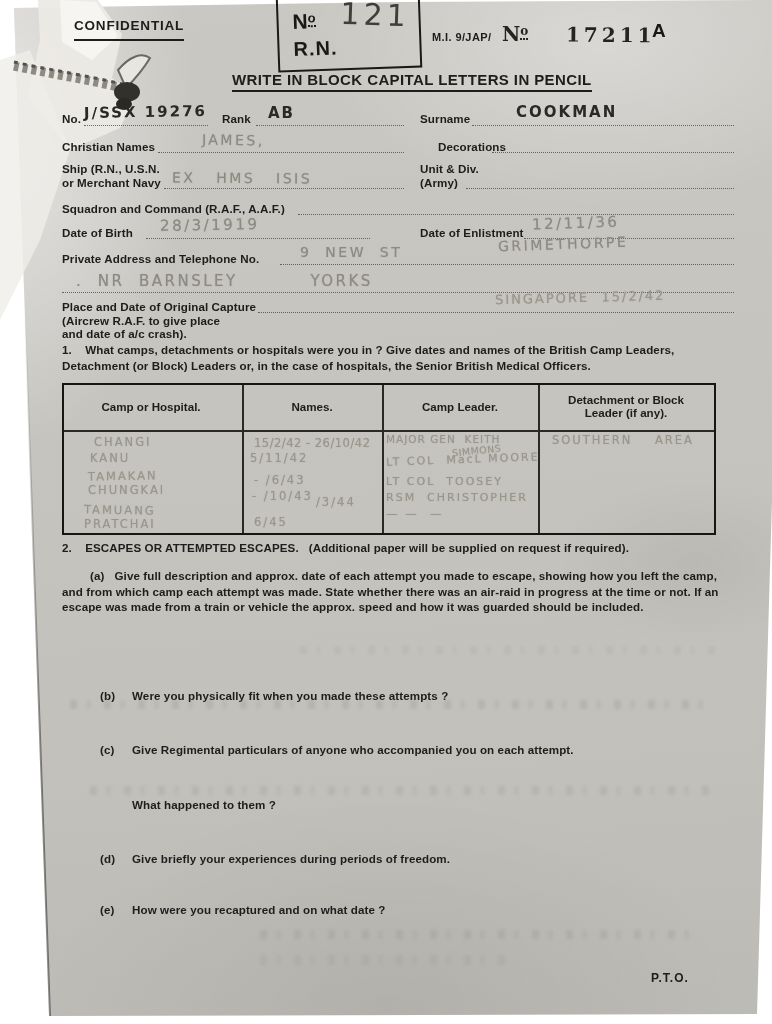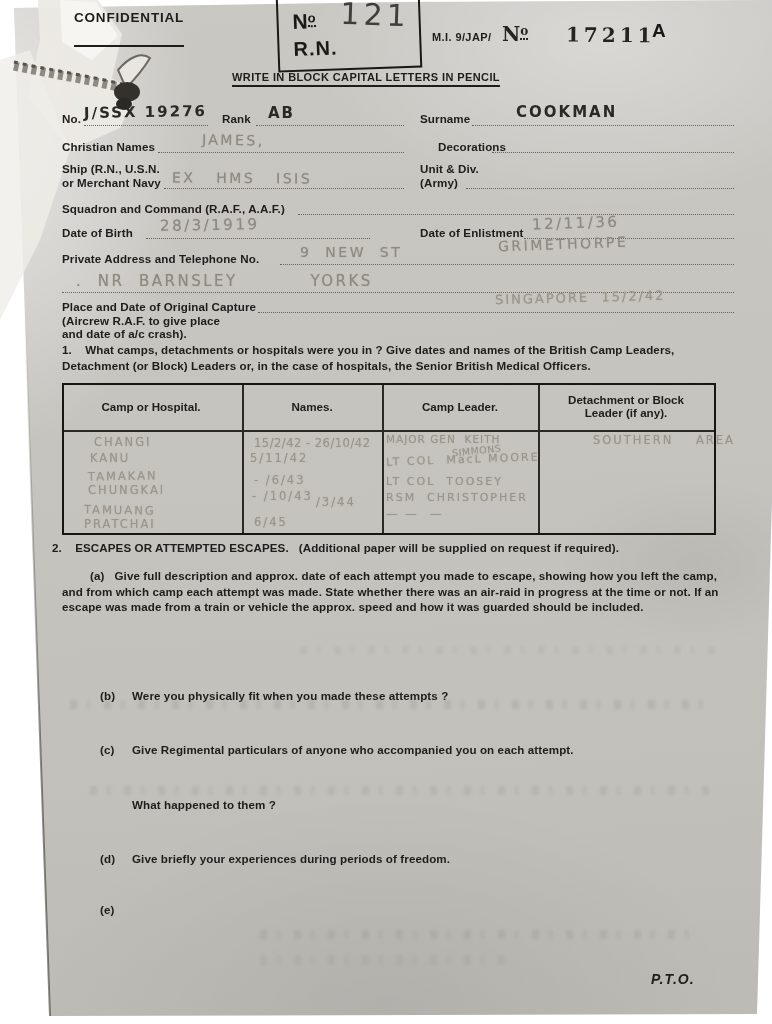--- a/index.html
+++ b/index.html
@@ -22,42 +22,42 @@
   .printed{color:#1e1d1b;font-weight:700;}
   .para{font-size:11.6px;line-height:1.34;color:#1e1d1b;font-weight:700;letter-spacing:.1px;}
   .dotline{border-bottom:1.6px dotted #55534e;opacity:.85;height:0;}
   .hw{font-family:"DejaVu Sans",sans-serif;white-space:pre;}
   .hw-ink{color:#2b2925;font-weight:700;letter-spacing:2px;}
   .hw-pencil{color:#8d8a81;font-weight:400;letter-spacing:2.5px;text-shadow:0 0 1px rgba(150,147,138,.8);}
   .hw-pencil2{color:#9a968c;font-weight:400;letter-spacing:2px;text-shadow:0 0 1px rgba(160,156,146,.9);}
   .smudge{position:absolute;filter:blur(1.6px);opacity:.30;pointer-events:none;
     background:repeating-linear-gradient(90deg, rgba(120,117,110,.55) 0 7px, transparent 7px 16px, rgba(130,127,118,.4) 16px 21px, transparent 21px 34px);}
   
-  #confidential{left:74px;top:10px;font-size:13.5px;letter-spacing:.8px;border-bottom:2.2px solid #1e1d1b;padding-bottom:20px;}
+  #confidential{left:74px;top:18px;font-size:13.5px;letter-spacing:.8px;border-bottom:2.2px solid #1e1d1b;padding-bottom:6px;}
   #rn-box{left:277px;top:-6px;width:140px;height:72px;border:2.6px solid #1a1917;transform:rotate(-2deg);}
   #rn-box .no{position:absolute;left:14px;top:12px;font-size:21px;font-weight:700;color:#1a1917;}
   #rn-box .no .ord{font-size:13px;vertical-align:6px;border-bottom:2px dotted #1a1917;}
   #rn-box .rn{position:absolute;left:14px;top:40px;font-size:20px;font-weight:700;color:#1a1917;letter-spacing:1px;}
   #rn-box .hwno{position:absolute;left:62px;top:2px;font-size:30px;color:#403e39;font-weight:400;letter-spacing:4px;transform:rotate(4deg);font-family:"DejaVu Sans",sans-serif;}
   #mi9{left:432px;top:31px;font-size:11px;letter-spacing:.4px;}
   #mi9-no{left:502px;top:22px;font-family:"DejaVu Serif",serif;font-size:20px;font-weight:700;color:#26241f;}
   #mi9-no .ord{font-size:12px;vertical-align:6px;border-bottom:2px dotted #26241f;}
   #mi9-num{left:566px;top:23px;font-family:"DejaVu Serif",serif;font-size:20px;font-weight:700;letter-spacing:4px;color:#26241f;transform:rotate(.5deg);}
   #mi9-a{left:652px;top:20px;font-size:19px;font-weight:700;color:#181715;}
-  #instruction{left:232px;top:71px;font-size:11px;letter-spacing:.4px;border-bottom:2.2px solid #1e1d1b;padding-bottom:2px;}
+  #instruction{left:232px;top:71px;font-size:15px;letter-spacing:.4px;border-bottom:2.2px solid #1e1d1b;padding-bottom:2px;}
   
   .lbl{font-size:11.6px;font-weight:700;color:#1e1d1b;letter-spacing:.1px;}
   
   #q1table{left:62px;top:383px;width:650px;height:148px;border:2.6px solid #171614;}
   #q1table .vline{position:absolute;top:0;bottom:0;width:1.6px;background:#2a2926;}
   #q1table .hline{position:absolute;left:0;right:0;top:45px;height:1.6px;background:#2a2926;}
   .th{position:absolute;font-size:11.6px;font-weight:700;color:#1e1d1b;text-align:center;}
   .tcell{position:absolute;font-size:11.5px;}
   
-  #pto{left:651px;top:971px;font-size:14px;letter-spacing:1px;font-style:italic;}
+  #pto{left:651px;top:971px;font-size:12px;letter-spacing:1px;}
   
   #corner-art{left:0;top:0;width:230px;height:330px;pointer-events:none;}
 </style>
 </head>
 <body>
 
 <div id="canvas">
   <div id="paper"></div>
   <div id="paper-edge"></div>
 
@@ -152,21 +152,21 @@
 
     <span class="th" style="left:0;top:15px;width:174px;">Camp or Hospital.</span>
     <span class="th" style="left:178px;top:15px;width:140px;">Names.</span>
     <span class="th" style="left:318px;top:15px;width:156px;">Camp Leader.</span>
     <span class="th" style="left:474px;top:8px;width:176px;padding:0 10px;box-sizing:border-box;">Detachment or Block Leader (if any).</span>
 
     <span class="tcell hw hw-pencil2" style="left:30px;top:50px;">CHANGI</span>
     <span class="tcell hw hw-pencil2" style="left:182px;top:51px;letter-spacing:.5px;margin-left:8px;">15/2/42 - 26/10/42</span>
     <span class="tcell hw hw-pencil2" style="left:322px;top:48px;font-size:10.5px;letter-spacing:1px;">MAJOR GEN  KEITH</span>
     <span class="tcell hw hw-pencil2" style="left:388px;top:60px;font-size:9.5px;letter-spacing:.5px;transform:rotate(-6deg);">SIMMONS</span>
-    <span class="tcell hw hw-pencil2" style="left:488px;top:48px;margin-left:41px;">SOUTHERN    AREA</span>
+    <span class="tcell hw hw-pencil2" style="left:488px;top:48px;">SOUTHERN    AREA</span>
 
     <span class="tcell hw hw-pencil2" style="left:26px;top:66px;">KANU</span>
     <span class="tcell hw hw-pencil2" style="left:186px;top:66px;">5/11/42</span>
     <span class="tcell hw hw-pencil2" style="left:322px;top:68px;font-size:11px;transform:rotate(-2deg);">LT COL  MacL MOORE</span>
 
     <span class="tcell hw hw-pencil2" style="left:24px;top:84px;transform:rotate(-1deg);">TAMAKAN</span>
     <span class="tcell hw hw-pencil2" style="left:190px;top:88px;">- /6/43</span>
     <span class="tcell hw hw-pencil2" style="left:322px;top:90px;font-size:11px;">LT COL  TOOSEY</span>
 
     <span class="tcell hw hw-pencil2" style="left:24px;top:98px;">CHUNGKAI</span>
@@ -174,21 +174,21 @@
     <span class="tcell hw hw-pencil2" style="left:252px;top:110px;">/3/44</span>
     <span class="tcell hw hw-pencil2" style="left:322px;top:106px;font-size:11px;">RSM  CHRISTOPHER</span>
 
     <span class="tcell hw hw-pencil2" style="left:20px;top:118px;transform:rotate(1deg);">TAMUANG</span>
     <span class="tcell hw hw-pencil2" style="left:322px;top:122px;">— —  —</span>
 
     <span class="tcell hw hw-pencil2" style="left:20px;top:132px;">PRATCHAI</span>
     <span class="tcell hw hw-pencil2" style="left:190px;top:130px;">6/45</span>
   </div>
 
-  <div class="abs para" style="left:52px;top:540px;width:656px;">
+  <div class="abs para" style="left:62px;top:540px;width:656px;">
     <span>2.</span>&nbsp;&nbsp;&nbsp;
     <span>ESCAPES OR ATTEMPTED ESCAPES.</span>&nbsp;&nbsp;
     <span>(Additional paper will be supplied on request if required).</span>
   </div>
   <div class="abs para" style="left:62px;top:568px;width:658px;text-indent:28px;">
     <span>(a)</span>&nbsp;&nbsp;
     <span>Give full description and approx. date of each attempt you made to escape, showing how you left the camp,  and from which camp each attempt was made.   State whether there was an air-raid in progress at the time or not.   If  an escape was made from a train or vehicle the approx. speed and how it was guarded should be included.</span>
   </div>
 
   <span class="abs para" style="left:100px;top:688px;">(b)</span>
@@ -196,20 +196,21 @@
 
   <span class="abs para" style="left:100px;top:742px;">(c)</span>
   <span class="abs para" style="left:132px;top:797px;width:560px;">What happened to them ?</span>
 
   <span class="abs para" style="left:132px;top:742px;width:560px;">Give Regimental particulars of anyone who accompanied you on each attempt.</span>
 
   <span class="abs para" style="left:100px;top:851px;">(d)</span>
   <span class="abs para" style="left:132px;top:851px;width:560px;">Give briefly your experiences during periods of freedom.</span>
 
   <span class="abs para" style="left:100px;top:902px;">(e)</span>
+  <span class="abs para" style="left:132px;top:902px;width:560px;">How were you recaptured and on what date ?</span>
 
   <div class="smudge" style="left:70px;top:700px;width:640px;height:9px;"></div>
   <div class="smudge" style="left:300px;top:646px;width:420px;height:8px;opacity:.18;"></div>
   <div class="smudge" style="left:90px;top:786px;width:620px;height:9px;opacity:.26;"></div>
   <div class="smudge" style="left:260px;top:930px;width:430px;height:9px;opacity:.28;"></div>
   <div class="smudge" style="left:260px;top:955px;width:250px;height:10px;opacity:.2;"></div>
 
   <div id="pto" class="abs printed">P.T.O.</div>
 </div>
 

